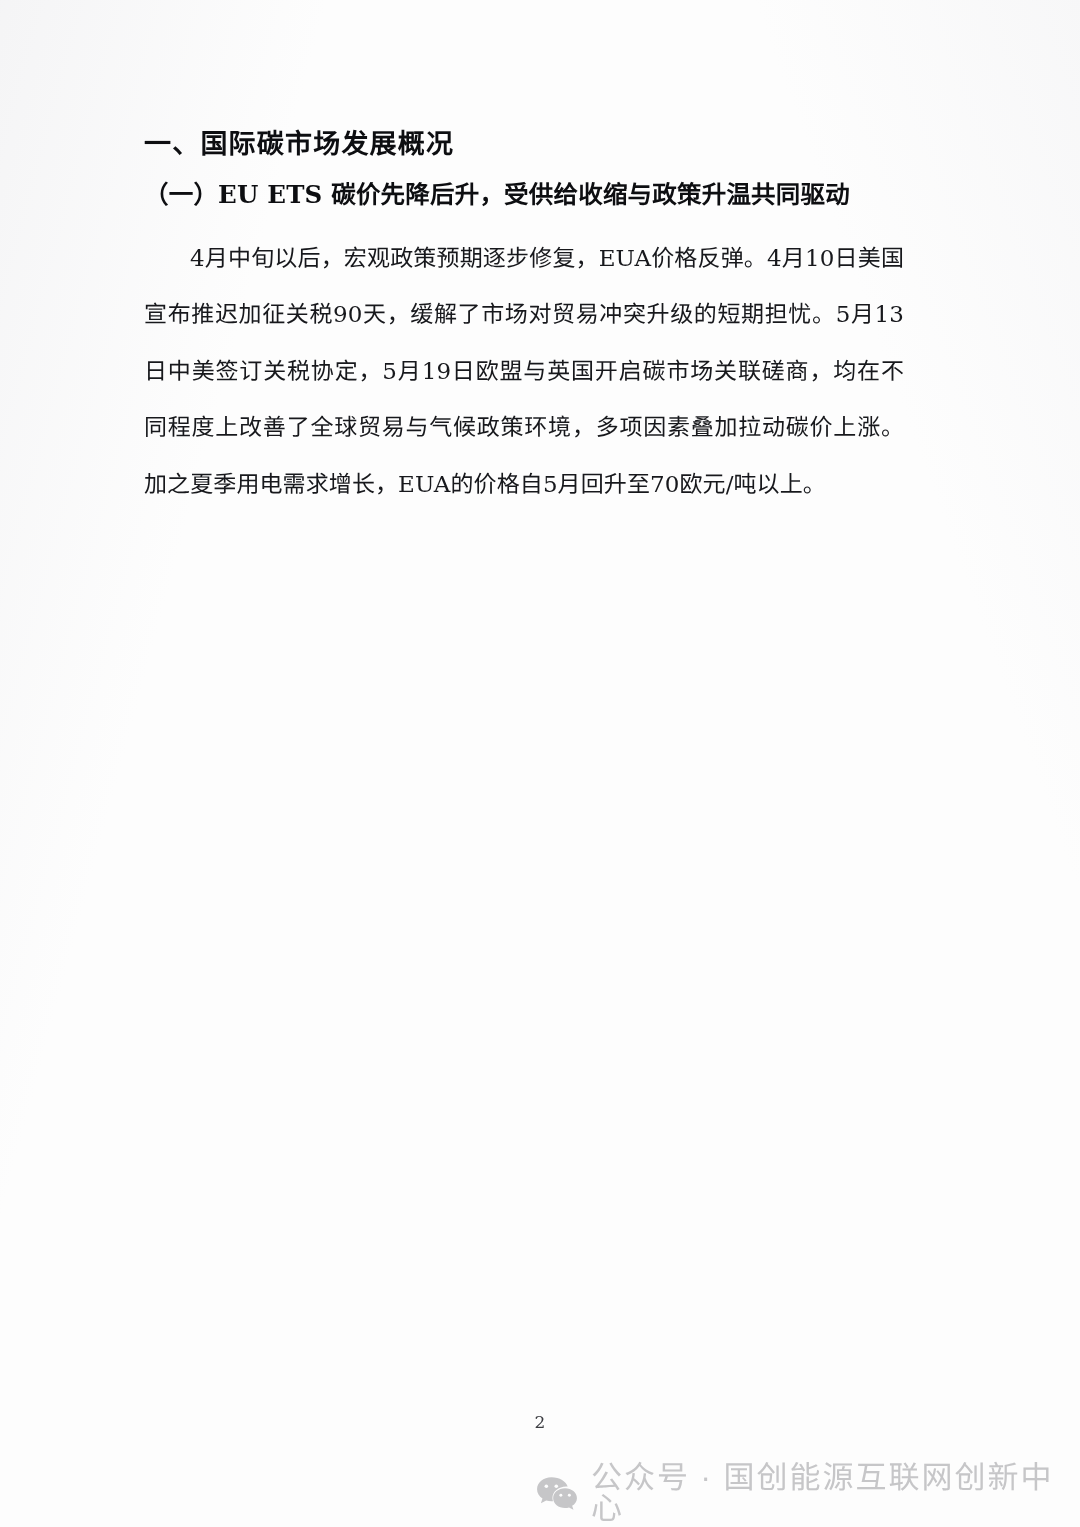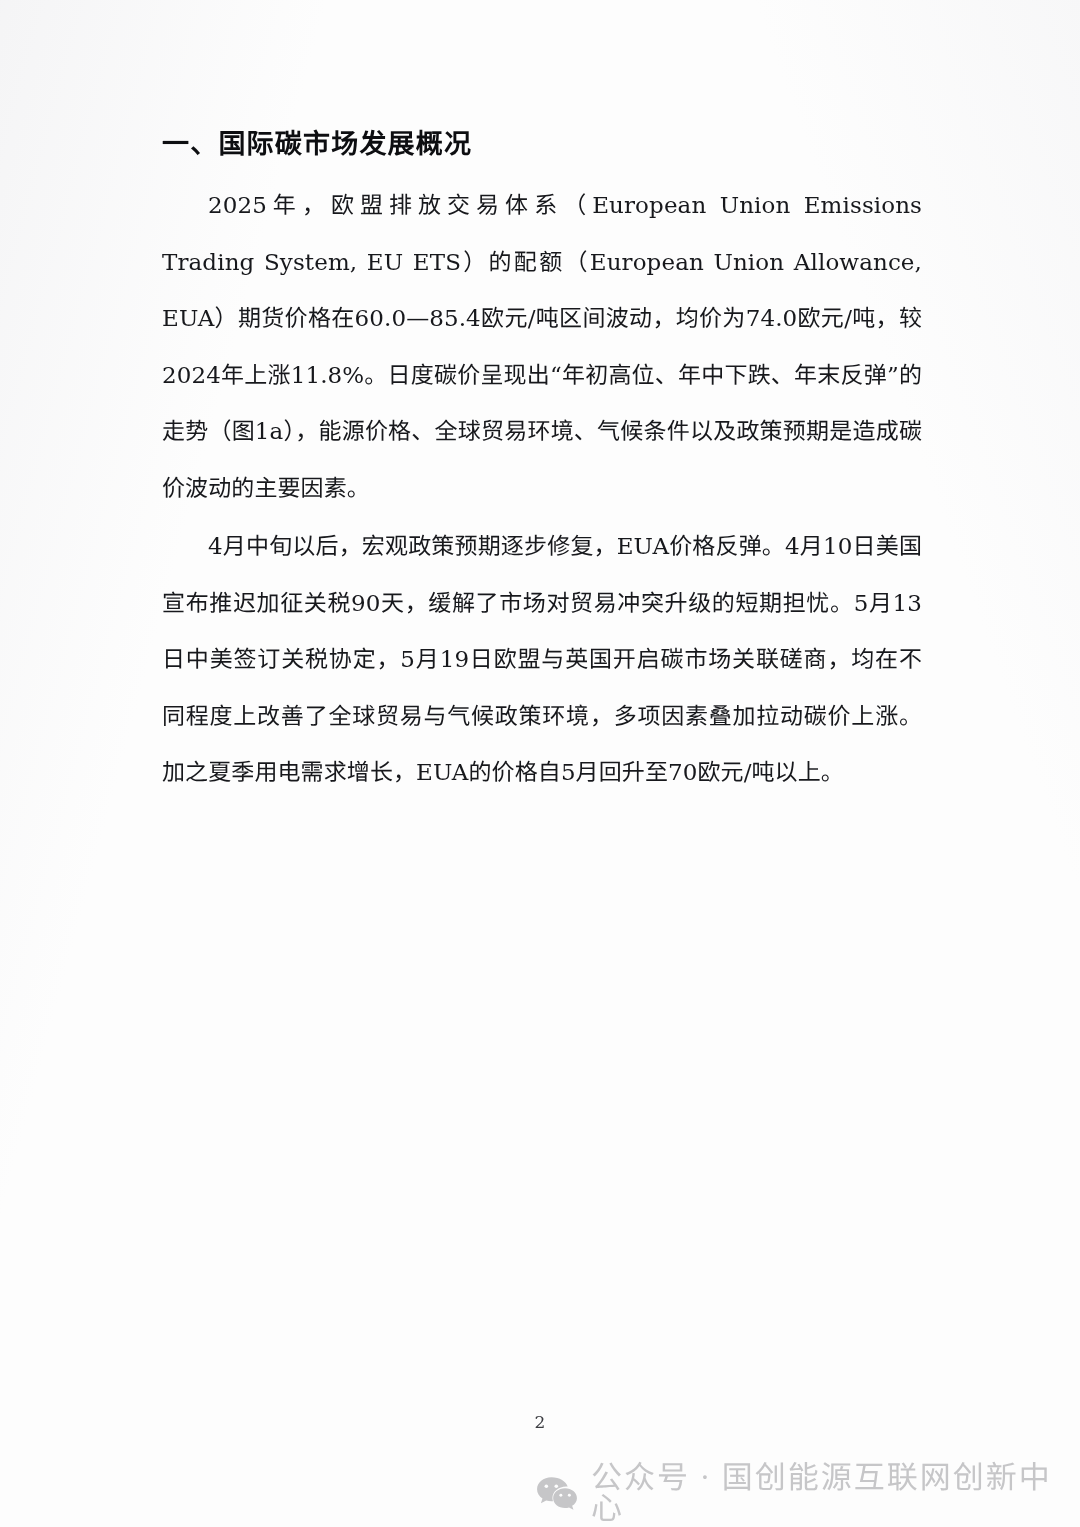--- a/index.html
+++ b/index.html
@@ -30,21 +30,21 @@
     position: absolute;
     inset: 0;
     pointer-events: none;
     background:
       linear-gradient(105deg, rgba(238,238,240,0.55) 0%, rgba(255,255,255,0) 22%),
       linear-gradient(250deg, rgba(240,240,242,0.45) 0%, rgba(255,255,255,0) 20%);
   }
 
   .content {
     position: absolute;
-    left: 162px;
+    left: 144px;
     top: 124px;
     width: 760px;
   }
 
   h1.doc-h1 {
     margin: 0 0 14px 0;
     font-size: 27px;
     font-weight: 700;
     letter-spacing: 1.2px;
     line-height: 1.45;
@@ -95,40 +95,40 @@
     align-items: center;
     gap: 13px;
     color: #c6c6c8;
     user-select: none;
   }
   .watermark .wm-text {
     font-size: 31px;
     letter-spacing: 2px;
     line-height: 1;
     color: #c6c6c8;
-    font-family: Liberation Serif, serif;
+    font-family: Liberation Sans, sans-serif;
   }
   .wechat-icon {
     width: 42px;
     height: 36px;
     display: block;
     flex: 0 0 auto;
   }
 </style>
 </head>
 <body>
 
 <div class="page">
   <div class="scan-tint"></div>
 
   <div class="content">
     <h1 class="doc-h1">一、国际碳市场发展概况</h1>
 
+    <h2 class="doc-h2">（一）EU ETS 碳价先降后升，受供给收缩与政策升温共同驱动</h2>
 
-    <p class="para">2025年，欧盟排放交易体系（European Union Emissions Trading System, EU ETS）的配额（European Union Allowance, EUA）期货价格在60.0—85.4欧元/吨区间波动，均价为74.0欧元/吨，较2024年上涨11.8%。日度碳价呈现出“年初高位、年中下跌、年末反弹”的走势（图1a），能源价格、全球贸易环境、气候条件以及政策预期是造成碳价波动的主要因素。</p>
 
 
     <p class="para">4月中旬以后，宏观政策预期逐步修复，EUA价格反弹。4月10日美国宣布推迟加征关税90天，缓解了市场对贸易冲突升级的短期担忧。5月13日中美签订关税协定，5月19日欧盟与英国开启碳市场关联磋商，均在不同程度上改善了全球贸易与气候政策环境，多项因素叠加拉动碳价上涨。加之夏季用电需求增长，EUA的价格自5月回升至70欧元/吨以上。</p>
 
   </div>
 
   <div class="page-number">2</div>
 
   <div class="watermark">
     <span class="wm-icon-wrap">

